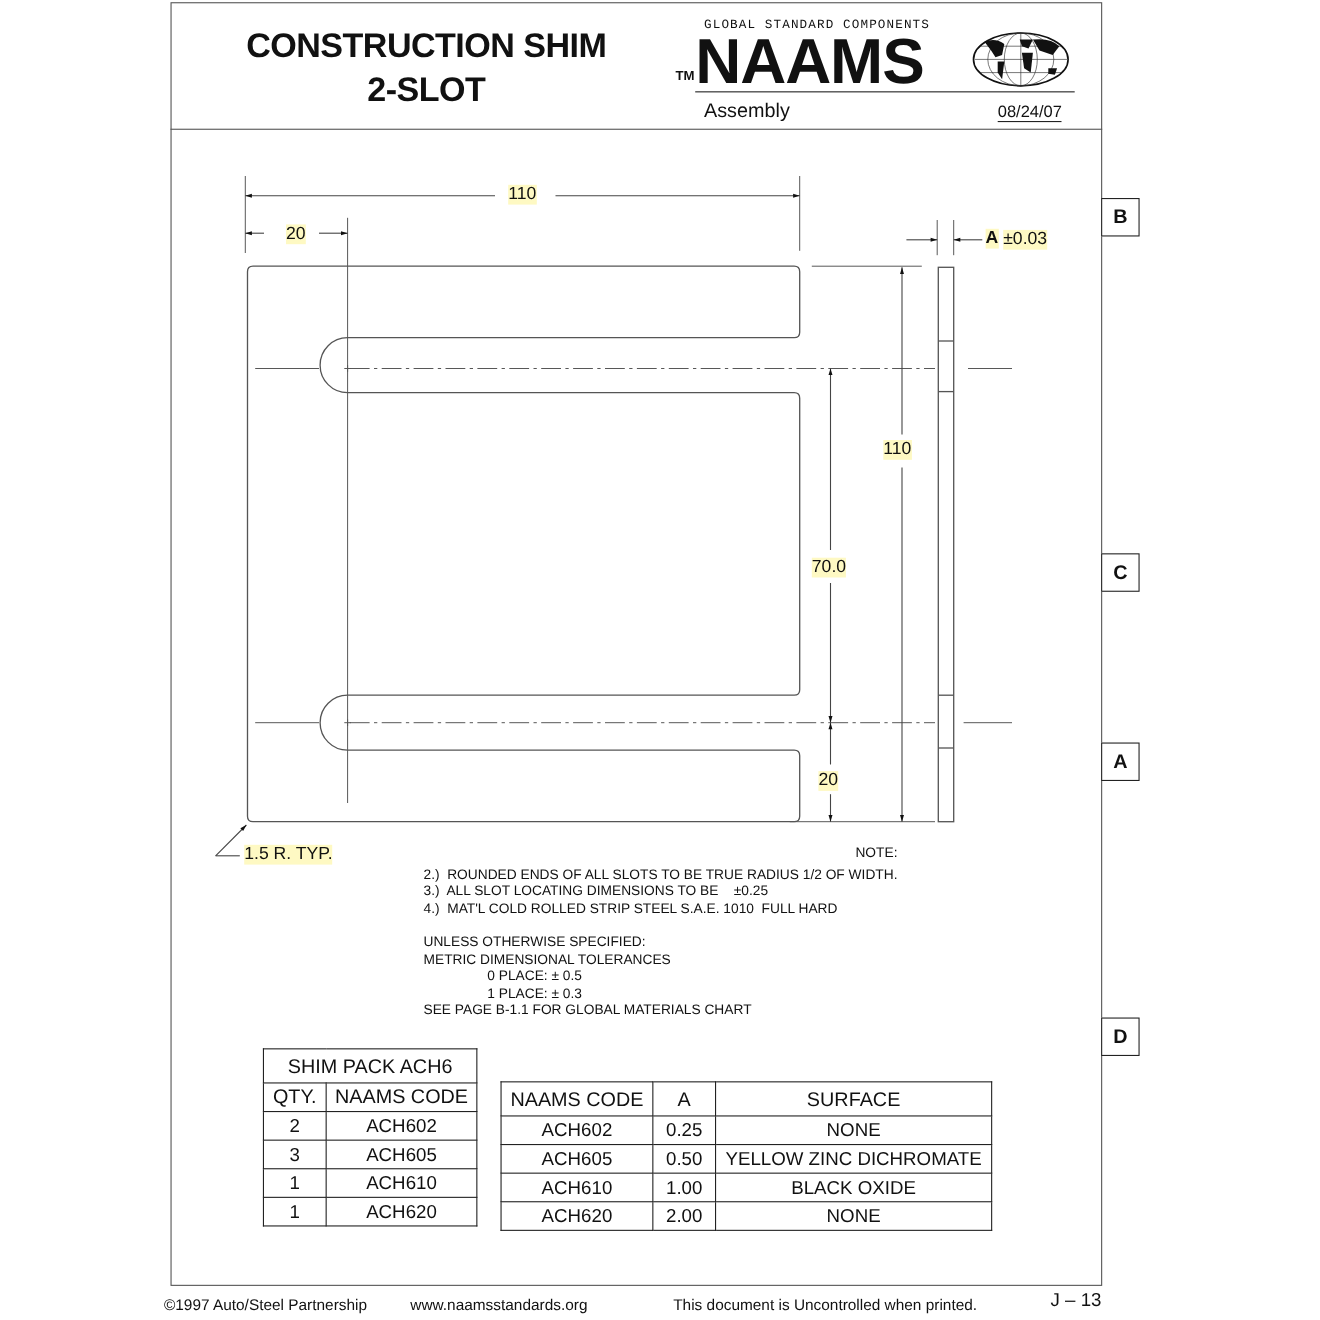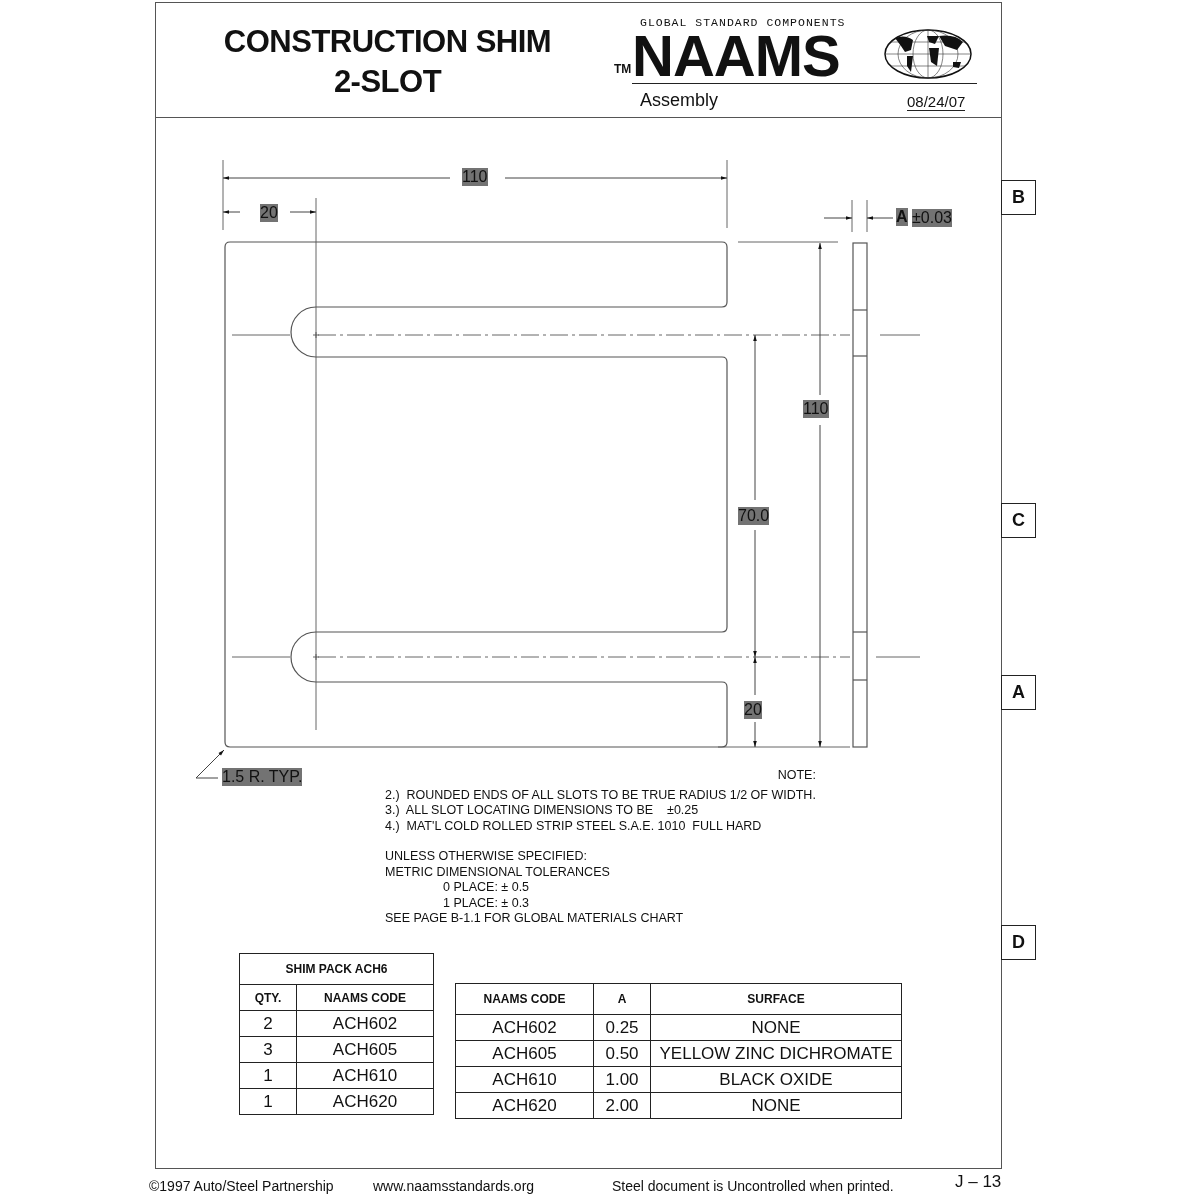--- a/index.html
+++ b/index.html
@@ -14,26 +14,26 @@
   .tm { position:absolute; left:614px; top:62px; font-size:12px; font-weight:bold; }
   .naams { position:absolute; left:632px; top:26px; font-size:58px; font-weight:bold;
            letter-spacing:-1px; line-height:60px; }
   .logo-rule { position:absolute; left:632px; top:83px; width:345px; border-top:1.5px solid #222; }
   .assembly { position:absolute; left:640px; top:90px; font-size:18px; }
   .date { position:absolute; left:907px; top:93px; font-size:15px; border-bottom:1.5px solid #222; }
   .globe { position:absolute; left:883px; top:28px; width:90px; height:52px; }
   .tab-box { position:absolute; left:1001px; width:35px; height:35px; border:1.5px solid #222;
              box-sizing:border-box; background:#fff; font-weight:bold; font-size:18px;
              display:flex; align-items:center; justify-content:center; }
-  .dim { position:absolute; font-size:16px; background:#737373; }
+  .dim { position:absolute; font-size:16px; background:#fef9c3; }
   .notes { position:absolute; left:385px; top:768px; font-size:12.5px; line-height:15.5px; }
   .notes div { white-space:pre; }
   table.t { position:absolute; border-collapse:collapse; font-size:17px; }
   table.t td, table.t th { border:1.5px solid #222; text-align:center; padding:0 2px; height:25px; }
-  table.t th { font-weight:bold; font-size:12px; }
+  table.t th { font-weight:normal; font-size:18px; }
   .footer { position:absolute; top:1178px; font-size:14px; }
   svg.drawing { position:absolute; left:0; top:0; }
 </style>
 </head>
 <body>
 
 <div class="frame"></div>
 <div class="header-rule"></div>
 
 <div class="title">
@@ -226,14 +226,14 @@
   <tr>
     <td>ACH620</td>
     <td>2.00</td>
     <td>NONE</td>
   </tr>
 </tbody>
   </table>
 
 <div class="footer" style="left:149px;">©1997 Auto/Steel Partnership</div>
 <div class="footer" style="left:373px;">www.naamsstandards.org</div>
-<div class="footer" style="left:612px;">Steel document is Uncontrolled when printed.</div>
+<div class="footer" style="left:612px;">This document is Uncontrolled when printed.</div>
 <div class="footer" style="left:955px; top:1172px; font-size:17px;">J – 13</div>
 
 </body></html>

